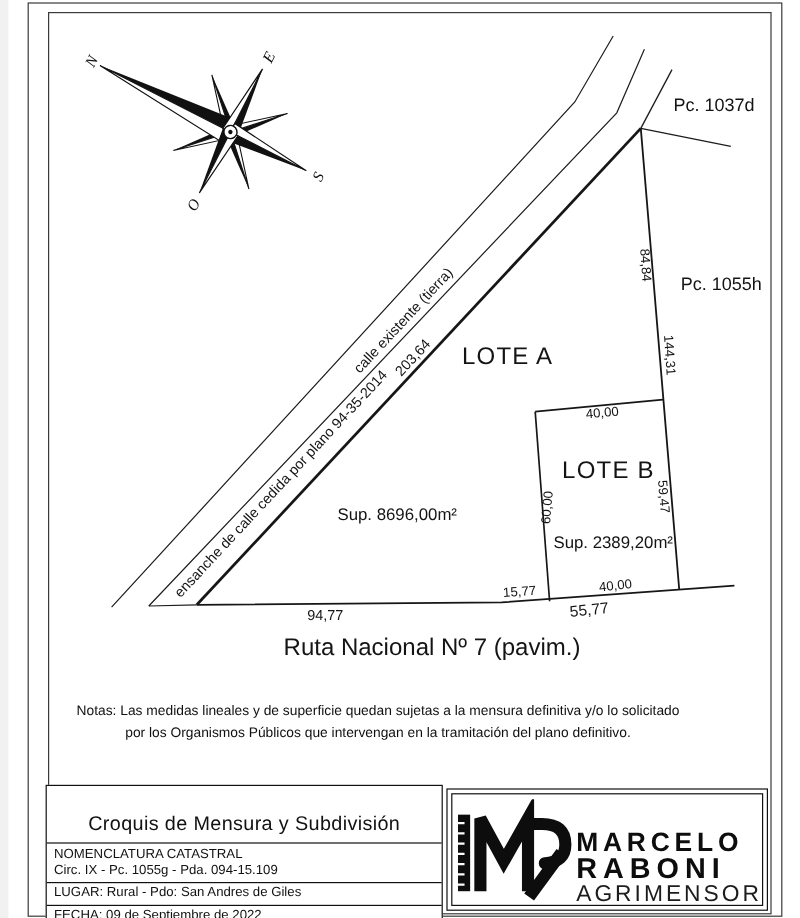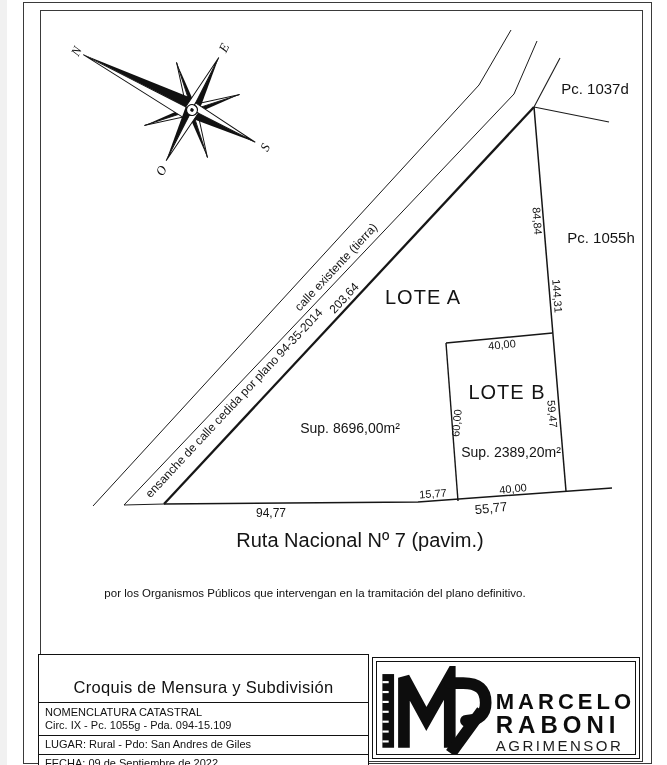--- a/index.html
+++ b/index.html
@@ -34,21 +34,21 @@
   }
   .tblock .row { border-bottom:1px solid #111; padding:2px 6px 3px 6px; font-size:11px; line-height:12.5px; }
   .tblock .row:last-child { border-bottom:none; }
   .tblock .row.dbl { padding-top:3px; padding-bottom:4px; }
   
   .logobox { position:absolute; left:372px; top:657px; width:266px; height:100px; border:1.6px solid #111; background:#fff; }
   .logobox .innerline { position:absolute; inset:3px; border:1px solid #111; display:flex; align-items:flex-end; }
   .logo-text { margin-left:2px; flex:1; text-align:left; color:#0d0d0d; }
   .logo-text .nm1 { font-size:22px; font-weight:bold; letter-spacing:4px; line-height:22px; }
   .logo-text .nm2 { font-size:24px; font-weight:bold; letter-spacing:5px; line-height:24px; }
-  .logo-text .prof { font-size:15px; font-weight:normal; letter-spacing:2.5px; line-height:17px; color:#1c1c1c; }
+  .logo-text .prof { font-size:19px; font-weight:normal; letter-spacing:2.5px; line-height:17px; color:#1c1c1c; }
   .compass-letter { font-family:"Liberation Serif", serif; font-style:italic; font-size:13px; fill:#111; }
 </style>
 </head>
 <body>
 
 <div class="sheet">
   <div class="scan-strip"></div>
   <div class="outer-frame"></div>
   <div class="inner-frame"></div>
 
@@ -114,40 +114,41 @@
       <text class="compass-letter" x="0" y="-130" text-anchor="middle" dominant-baseline="central">N</text>
       <text class="compass-letter" x="70" y="0" text-anchor="middle" dominant-baseline="central">E</text>
       <text class="compass-letter" x="0" y="82" text-anchor="middle" dominant-baseline="central">S</text>
       <text class="compass-letter" x="-68" y="0" text-anchor="middle" dominant-baseline="central">O</text>
     </g>
   </svg>
 
   <span class="lbl pc" style="left:595px; top:88px;text-align:center;">Pc. 1037d</span>
   <span class="lbl pc" style="left:601px; top:237px;">Pc. 1055h</span>
   <span class="lbl lot-name" style="left:423px; top:297px;">LOTE A</span>
-  <span class="lbl sup" style="left:350px; top:428px;">Sup. 8696,00m²</span>
+  <span class="lbl sup" style="left:331px; top:428px;">Sup. 8696,00m²</span>
   <span class="lbl lot-name" style="left:507px; top:392px;">LOTE B</span>
   <span class="lbl sup" style="left:511px; top:452px;">Sup. 2389,20m²</span>
 
   <span class="lbl road-lbl" style="left:336px; top:267px; --r:-47deg;">calle existente (tierra)</span>
   <span class="lbl road-lbl" style="left:234px; top:403px; --r:-47deg;">ensanche de calle cedida por plano 94-35-2014</span>
   <span class="lbl ruta" style="left:360px; top:540px;">Ruta Nacional Nº 7 (pavim.)</span>
 
   <span class="lbl road-lbl" style="left:344px; top:298px; --r:-47deg;">203,64</span>
   <span class="lbl meas" style="left:537px; top:221px; --r:86deg;">84,84</span>
   <span class="lbl meas" style="left:557px; top:296px; --r:86deg;">144,31</span>
   <span class="lbl meas" style="left:502px; top:345px; --r:-5deg;">40,00</span>
   <span class="lbl meas" style="left:457px; top:423px; --r:-85deg;">60,00</span>
   <span class="lbl meas" style="left:552px; top:414px; --r:85deg;">59,47</span>
   <span class="lbl meas" style="left:513px; top:489px; --r:-6deg;">40,00</span>
   <span class="lbl meas" style="left:433px; top:494px; --r:-4deg;">15,77</span>
   <span class="lbl" style="left:491px; top:508px; --r:-6deg; font-size:13px;">55,77</span>
   <span class="lbl" style="left:271px; top:513px; font-size:12px;">94,77</span>
 
   <div class="notes">
+    <div>Notas: Las medidas lineales y de superficie quedan sujetas a la mensura definitiva y/o lo solicitado</div>
     <div>por los Organismos Públicos que intervengan en la tramitación del plano definitivo.</div>
   </div>
 
   <div class="tblock">
     <div class="hdr">Croquis de Mensura y Subdivisión</div>
     <div class="row dbl">
       <div>NOMENCLATURA CATASTRAL</div>
       <div>Circ. IX - Pc. 1055g - Pda. 094-15.109</div>
     </div>
     <div class="row">LUGAR: Rural - Pdo: San Andres de Giles</div>

